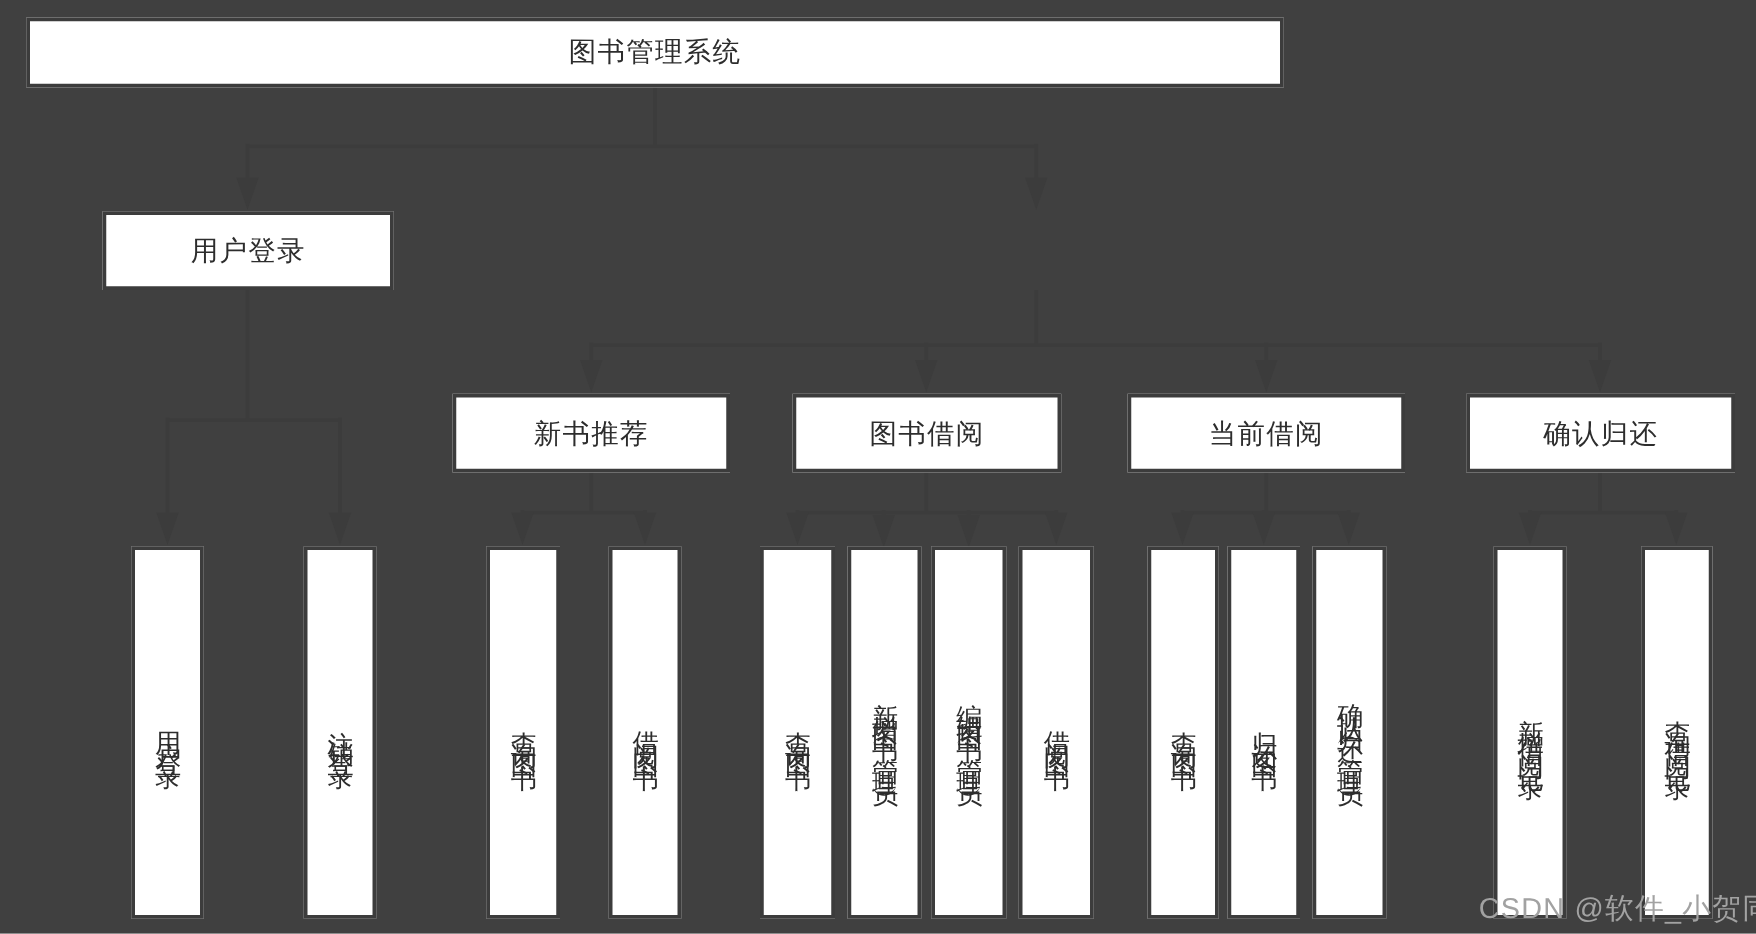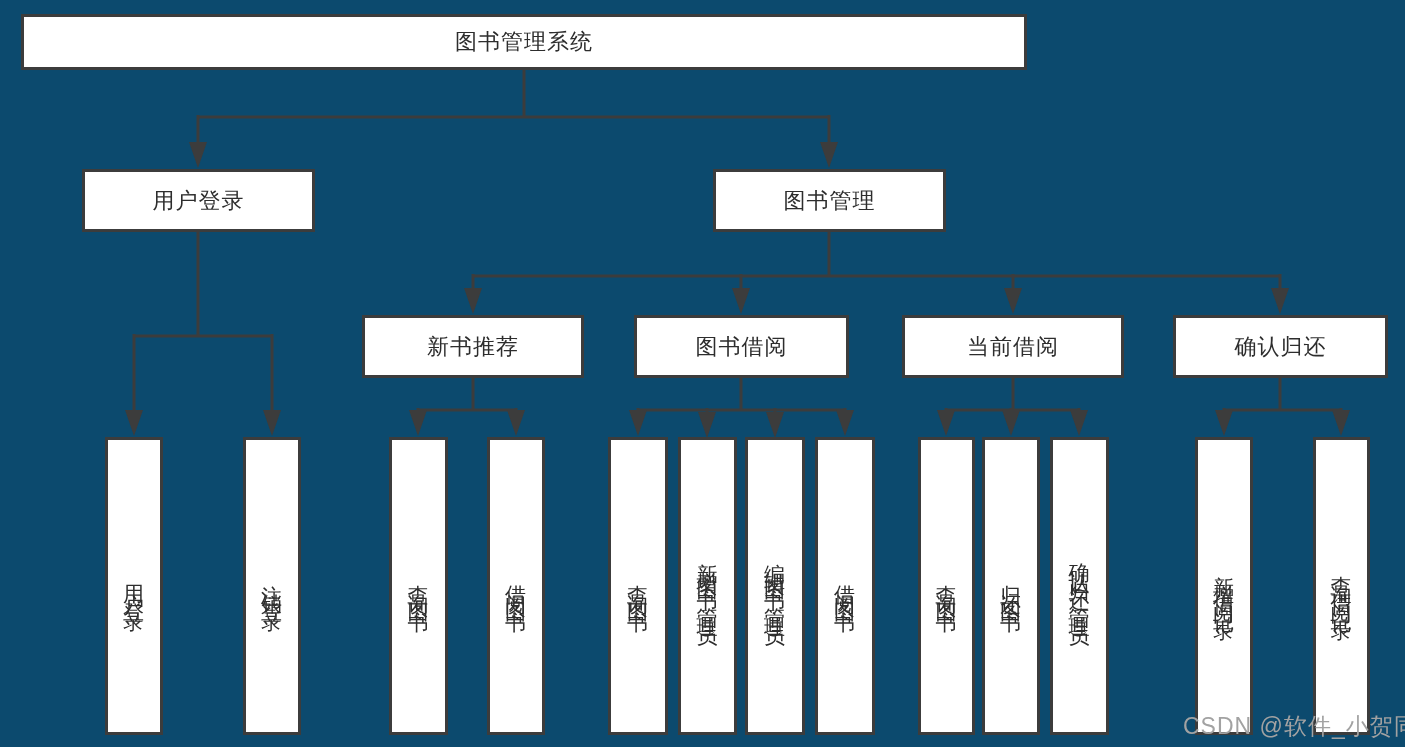--- a/index.html
+++ b/index.html
@@ -1,19 +1,19 @@
 <!DOCTYPE html>
 <html><head>
 <meta charset="utf-8">
 <style>
   html,body{margin:0;padding:0;background:#ffffff;}
   .stage{
     position:relative;
     width:1405px;height:747px;
-    background:#0c4a6e;
+    background:#404040;
     font-family:"Liberation Sans","DejaVu Sans",sans-serif;
     overflow:hidden;
   }
   .wires{position:absolute;left:0;top:0;width:1405px;height:747px;}
   .box{
     position:absolute;
     box-sizing:border-box;
     background:#ffffff;
     border:3px solid #3c3c3c;
     display:flex;align-items:center;justify-content:center;
@@ -91,23 +91,20 @@
     </g>
   </svg>
 
   <div class="box hbox" style="left:21px;top:14px;width:1006px;height:56px;">
     <span class="lbl">图书管理系统</span>
   </div>
 
   <div class="box hbox" style="left:82px;top:169px;width:233px;height:63px;">
     <span class="lbl">用户登录</span>
   </div>
-  <div class="box hbox" style="left:713px;top:169px;width:233px;height:63px;">
-    <span class="lbl">图书管理</span>
-  </div>
 
   <div class="box hbox" style="left:634px;top:315px;width:215px;height:63px;">
     <span class="lbl">图书借阅</span>
   </div>
   <div class="box hbox" style="left:362px;top:315px;width:222px;height:63px;">
     <span class="lbl">新书推荐</span>
   </div>
   <div class="box hbox" style="left:902px;top:315px;width:222px;height:63px;">
     <span class="lbl">当前借阅</span>
   </div>

